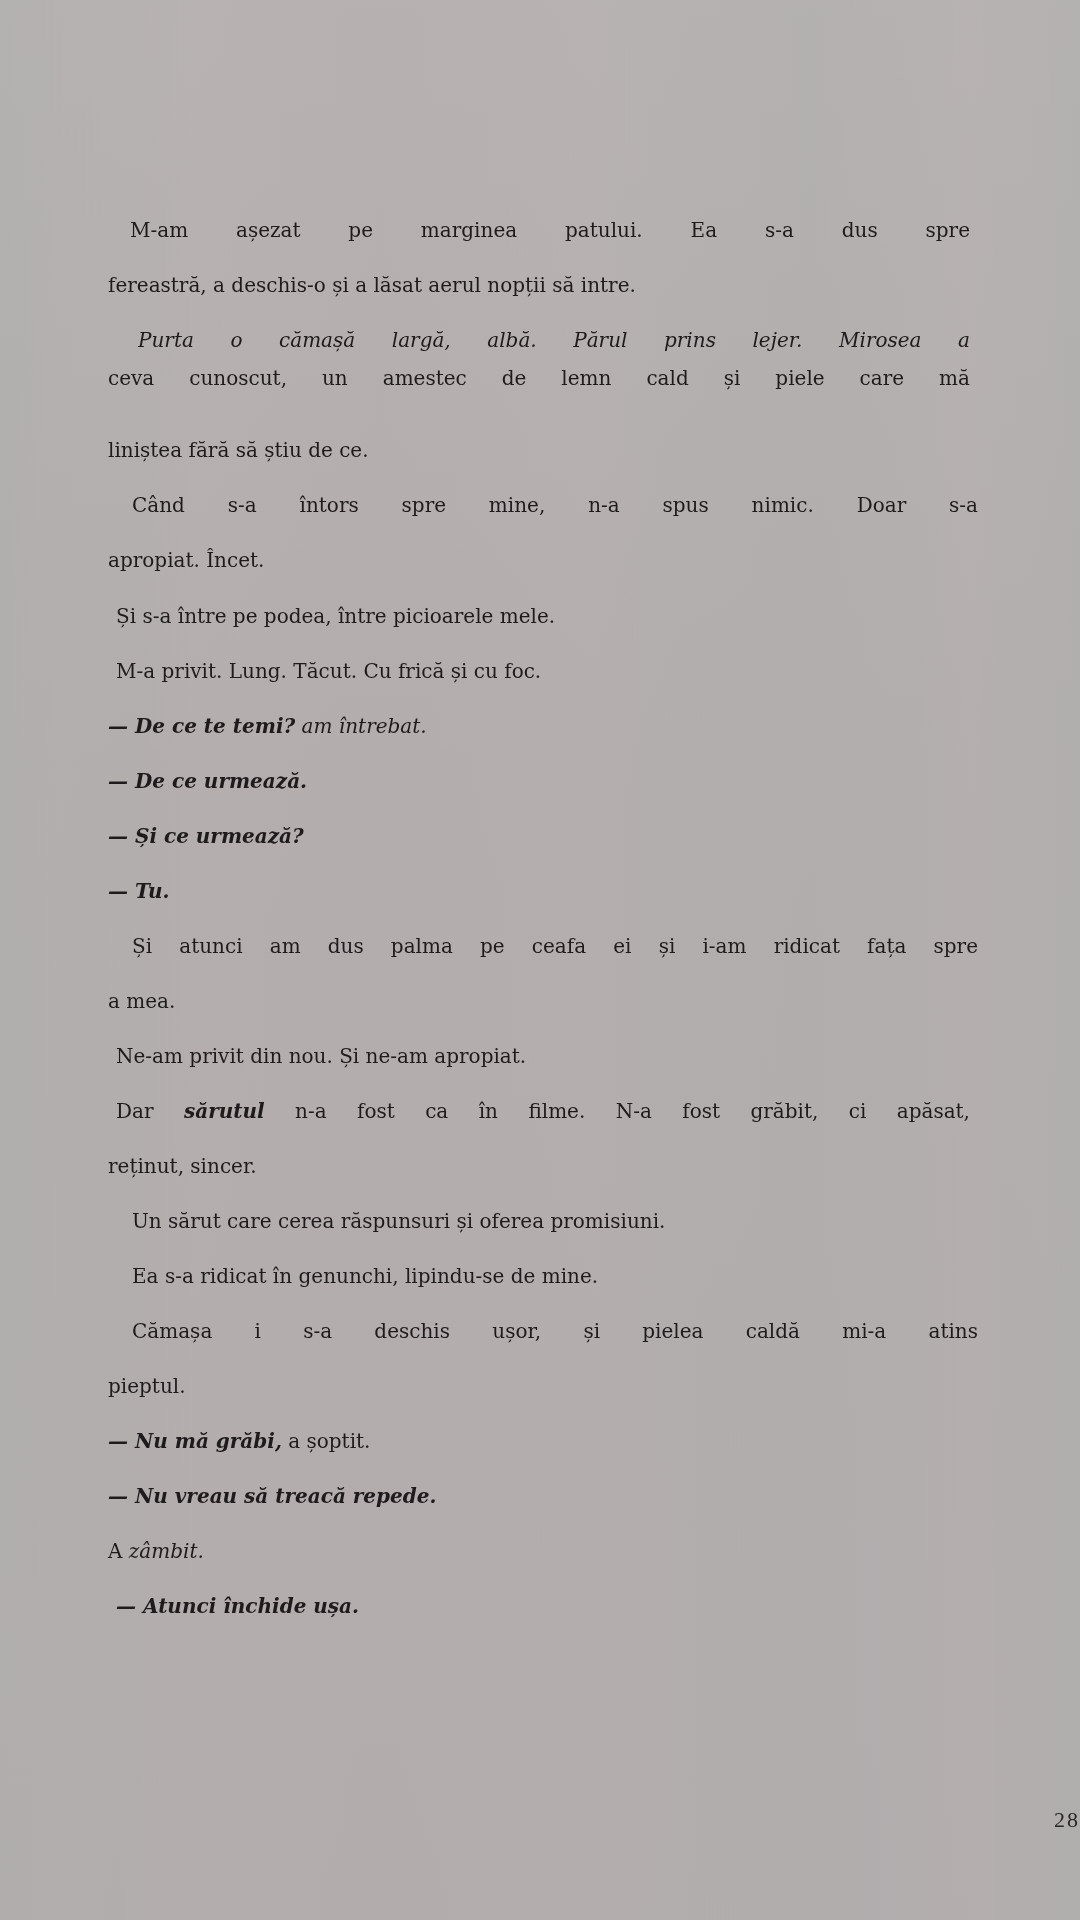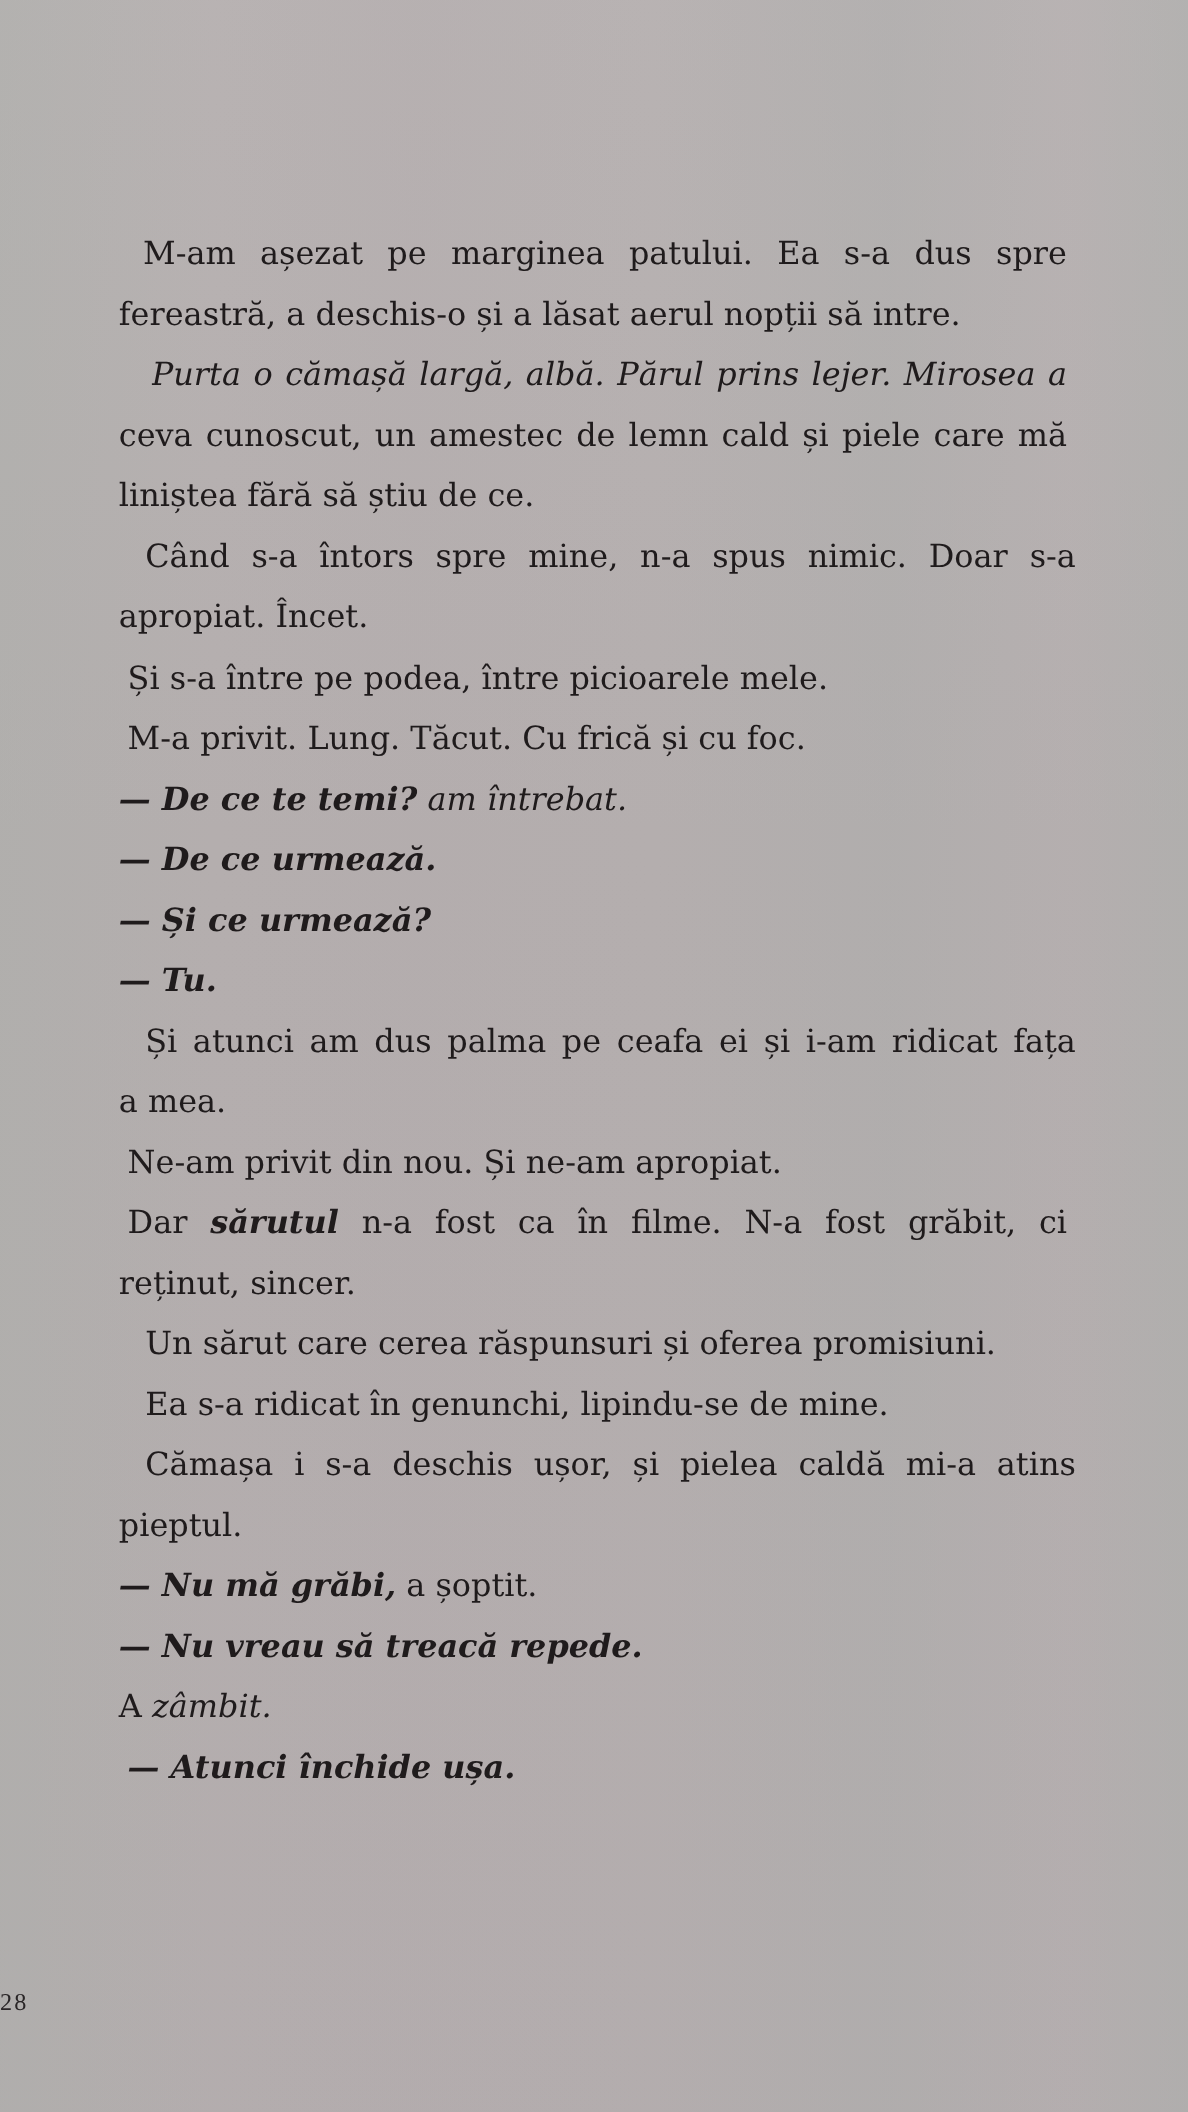--- a/index.html
+++ b/index.html
@@ -43,61 +43,61 @@
       letter-spacing: 4.5px;
       color: #2c2829;
     }
     .line {
       position: absolute;
       left: 108px;
       width: 862px;
       height: 40px;
       white-space: nowrap;
       font-family: "DejaVu Serif", "Liberation Serif", serif;
-      font-size: 29px;
+      font-size: 20px;
       line-height: 40px;
       color: #1f1b1c;
     }
     .line.justify {
       text-align: justify;
       text-align-last: justify;
       white-space: normal;
       overflow: hidden;
     }
     .line.indent1 { left: 130px; width: 840px; }
     .line.indent2 { left: 138px; width: 832px; font-style: italic; }
     .line.indent3 { left: 132px; width: 846px; }
     .line.indent4 { left: 116px; width: 854px; }
     .bi { font-weight: bold; font-style: italic; margin-top: 12px; }
     .i { font-style: italic; }
     .page-number {
       position: absolute;
       top: 1807px;
       left: 0;
       width: 1080px;
-      text-align: left;
+      text-align: right;
       font-family: "Liberation Serif", "DejaVu Serif", serif;
       font-size: 22px;
       letter-spacing: 2px;
       color: #2a2627;
     }
   </style>
 </head>
 <body>
 
 <div class="page">
 
 
   <div class="text-block">
 
     <div class="line justify indent1" style="top:210px">M-am așezat pe marginea patului. Ea s-a dus spre</div>
     <div class="line" style="top:265px">fereastră, a deschis-o și a lăsat aerul nopții să intre.</div>
 
     <div class="line justify indent2" style="top:320px">Purta o cămașă largă, albă. Părul prins lejer. Mirosea a</div>
-    <div class="line justify" style="top:375px">ceva cunoscut, un amestec de lemn cald și piele care mă</div>
+    <div class="line justify" style="top:358px">ceva cunoscut, un amestec de lemn cald și piele care mă</div>
     <div class="line" style="top:430px">liniștea fără să știu de ce.</div>
 
     <div class="line justify indent3" style="top:485px">Când s-a întors spre mine, n-a spus nimic. Doar s-a</div>
     <div class="line" style="top:540px">apropiat. Încet.</div>
 
     <div class="line indent4" style="top:596px">Și s-a între pe podea, între picioarele mele.</div>
     <div class="line indent4" style="top:651px">M-a privit. Lung. Tăcut. Cu frică și cu foc.</div>
 
     <div class="line" style="top:706px">
       <span class="bi">— De ce te temi?</span><span class="i"> am întrebat.</span>

